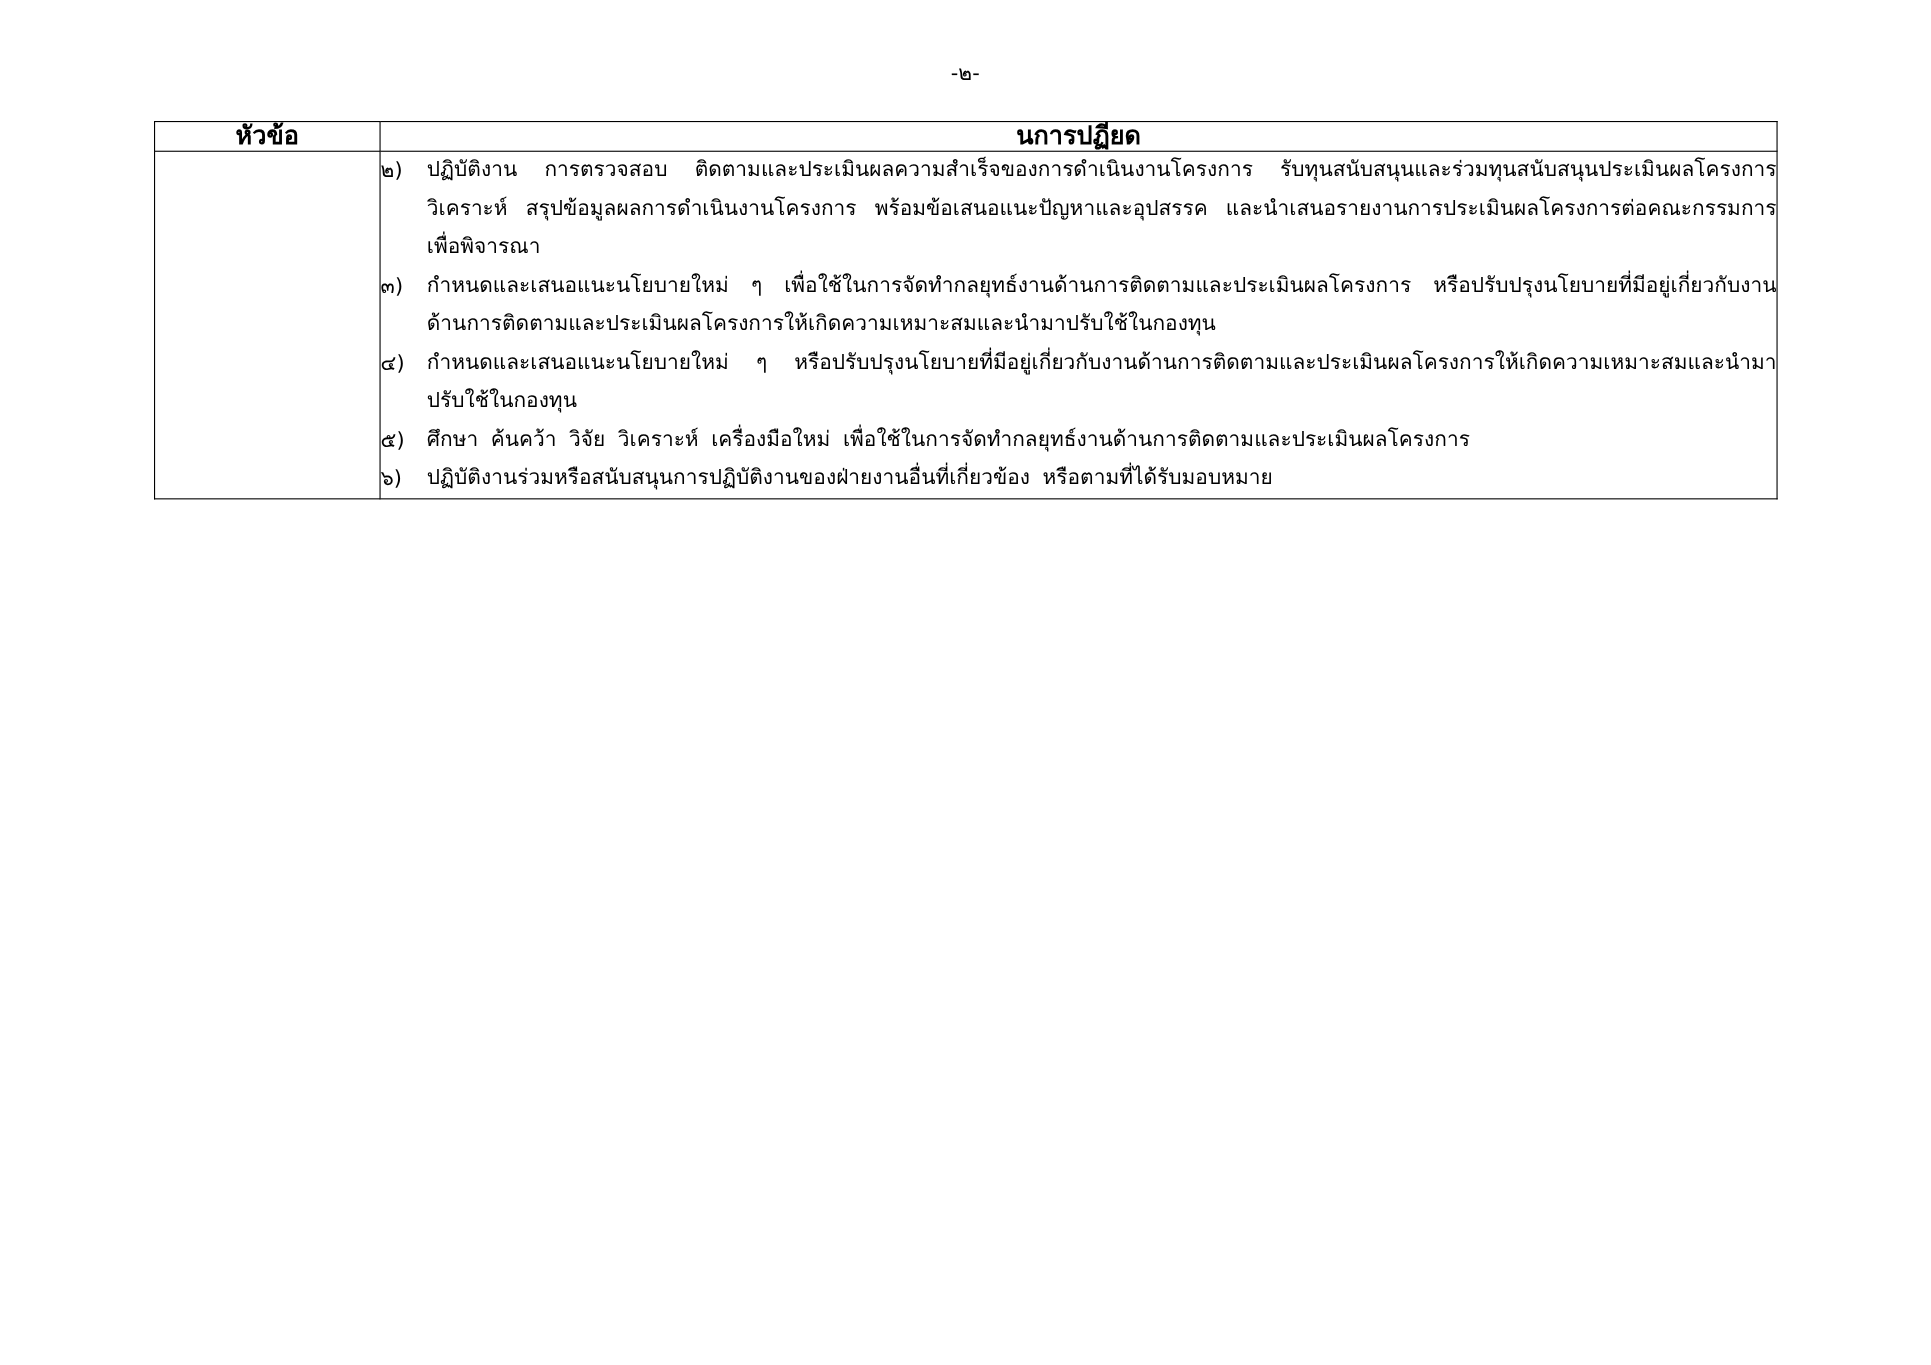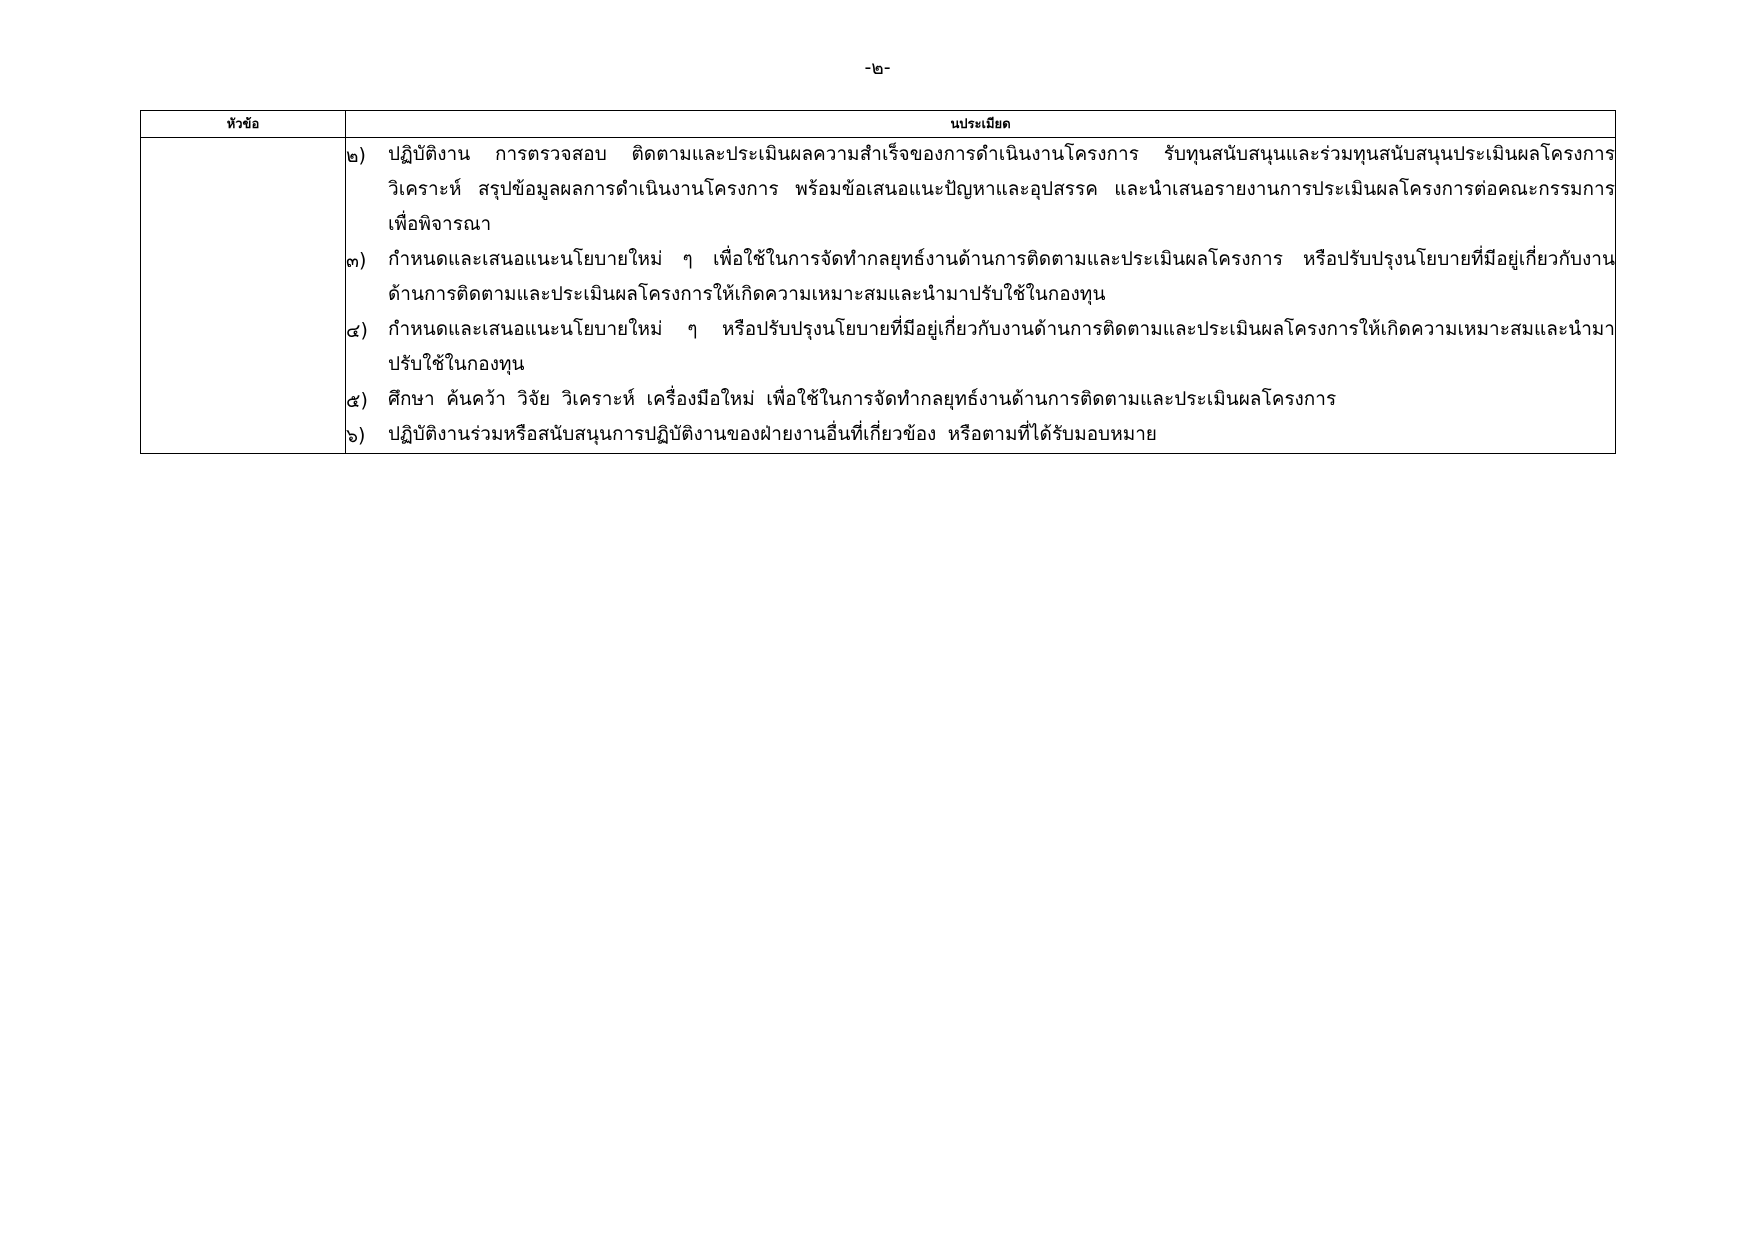--- a/index.html
+++ b/index.html
@@ -43,21 +43,21 @@
   .doc-table td, .doc-table th {
     border: 1px solid #000000;
     vertical-align: top;
     padding: 0;
   }
   .col-topic { width: 205px; }
   .col-detail { width: 1270px; }
 
   .head-cell {
     font-weight: bold;
-    font-size: 13px;
+    font-size: 23px;
     line-height: 26px;
     padding: 7px 4px 8px 4px;
   }
   .topic-cell {
     height: 295px;
   }
   .detail-cell {
     padding: 9px 14px 11px 14px;
   }
   .item {
@@ -87,21 +87,21 @@
   <div class="page-number">-๒-</div>
 
   <table class="doc-table">
     <colgroup>
       <col class="col-topic">
       <col class="col-detail">
     </colgroup>
     <thead>
       <tr>
         <th class="head-cell">หัวข้อ</th>
-        <th class="head-cell">นประเมียด</th>
+        <th class="head-cell">นการปฏียด</th>
       </tr>
     </thead>
     <tbody>
       <tr>
         <td class="topic-cell"></td>
         <td class="detail-cell">
 
           <div class="item">
             <span class="item-num">๒)</span>
             <span class="item-text">ปฏิบัติงาน การตรวจสอบ ติดตามและประเมินผลความสำเร็จของการดำเนินงานโครงการ รับทุนสนับสนุนและร่วมทุนสนับสนุนประเมินผลโครงการ วิเคราะห์ สรุปข้อมูลผลการดำเนินงานโครงการ พร้อมข้อเสนอแนะปัญหาและอุปสรรค และนำเสนอรายงานการประเมินผลโครงการต่อคณะกรรมการเพื่อพิจารณา</span>

